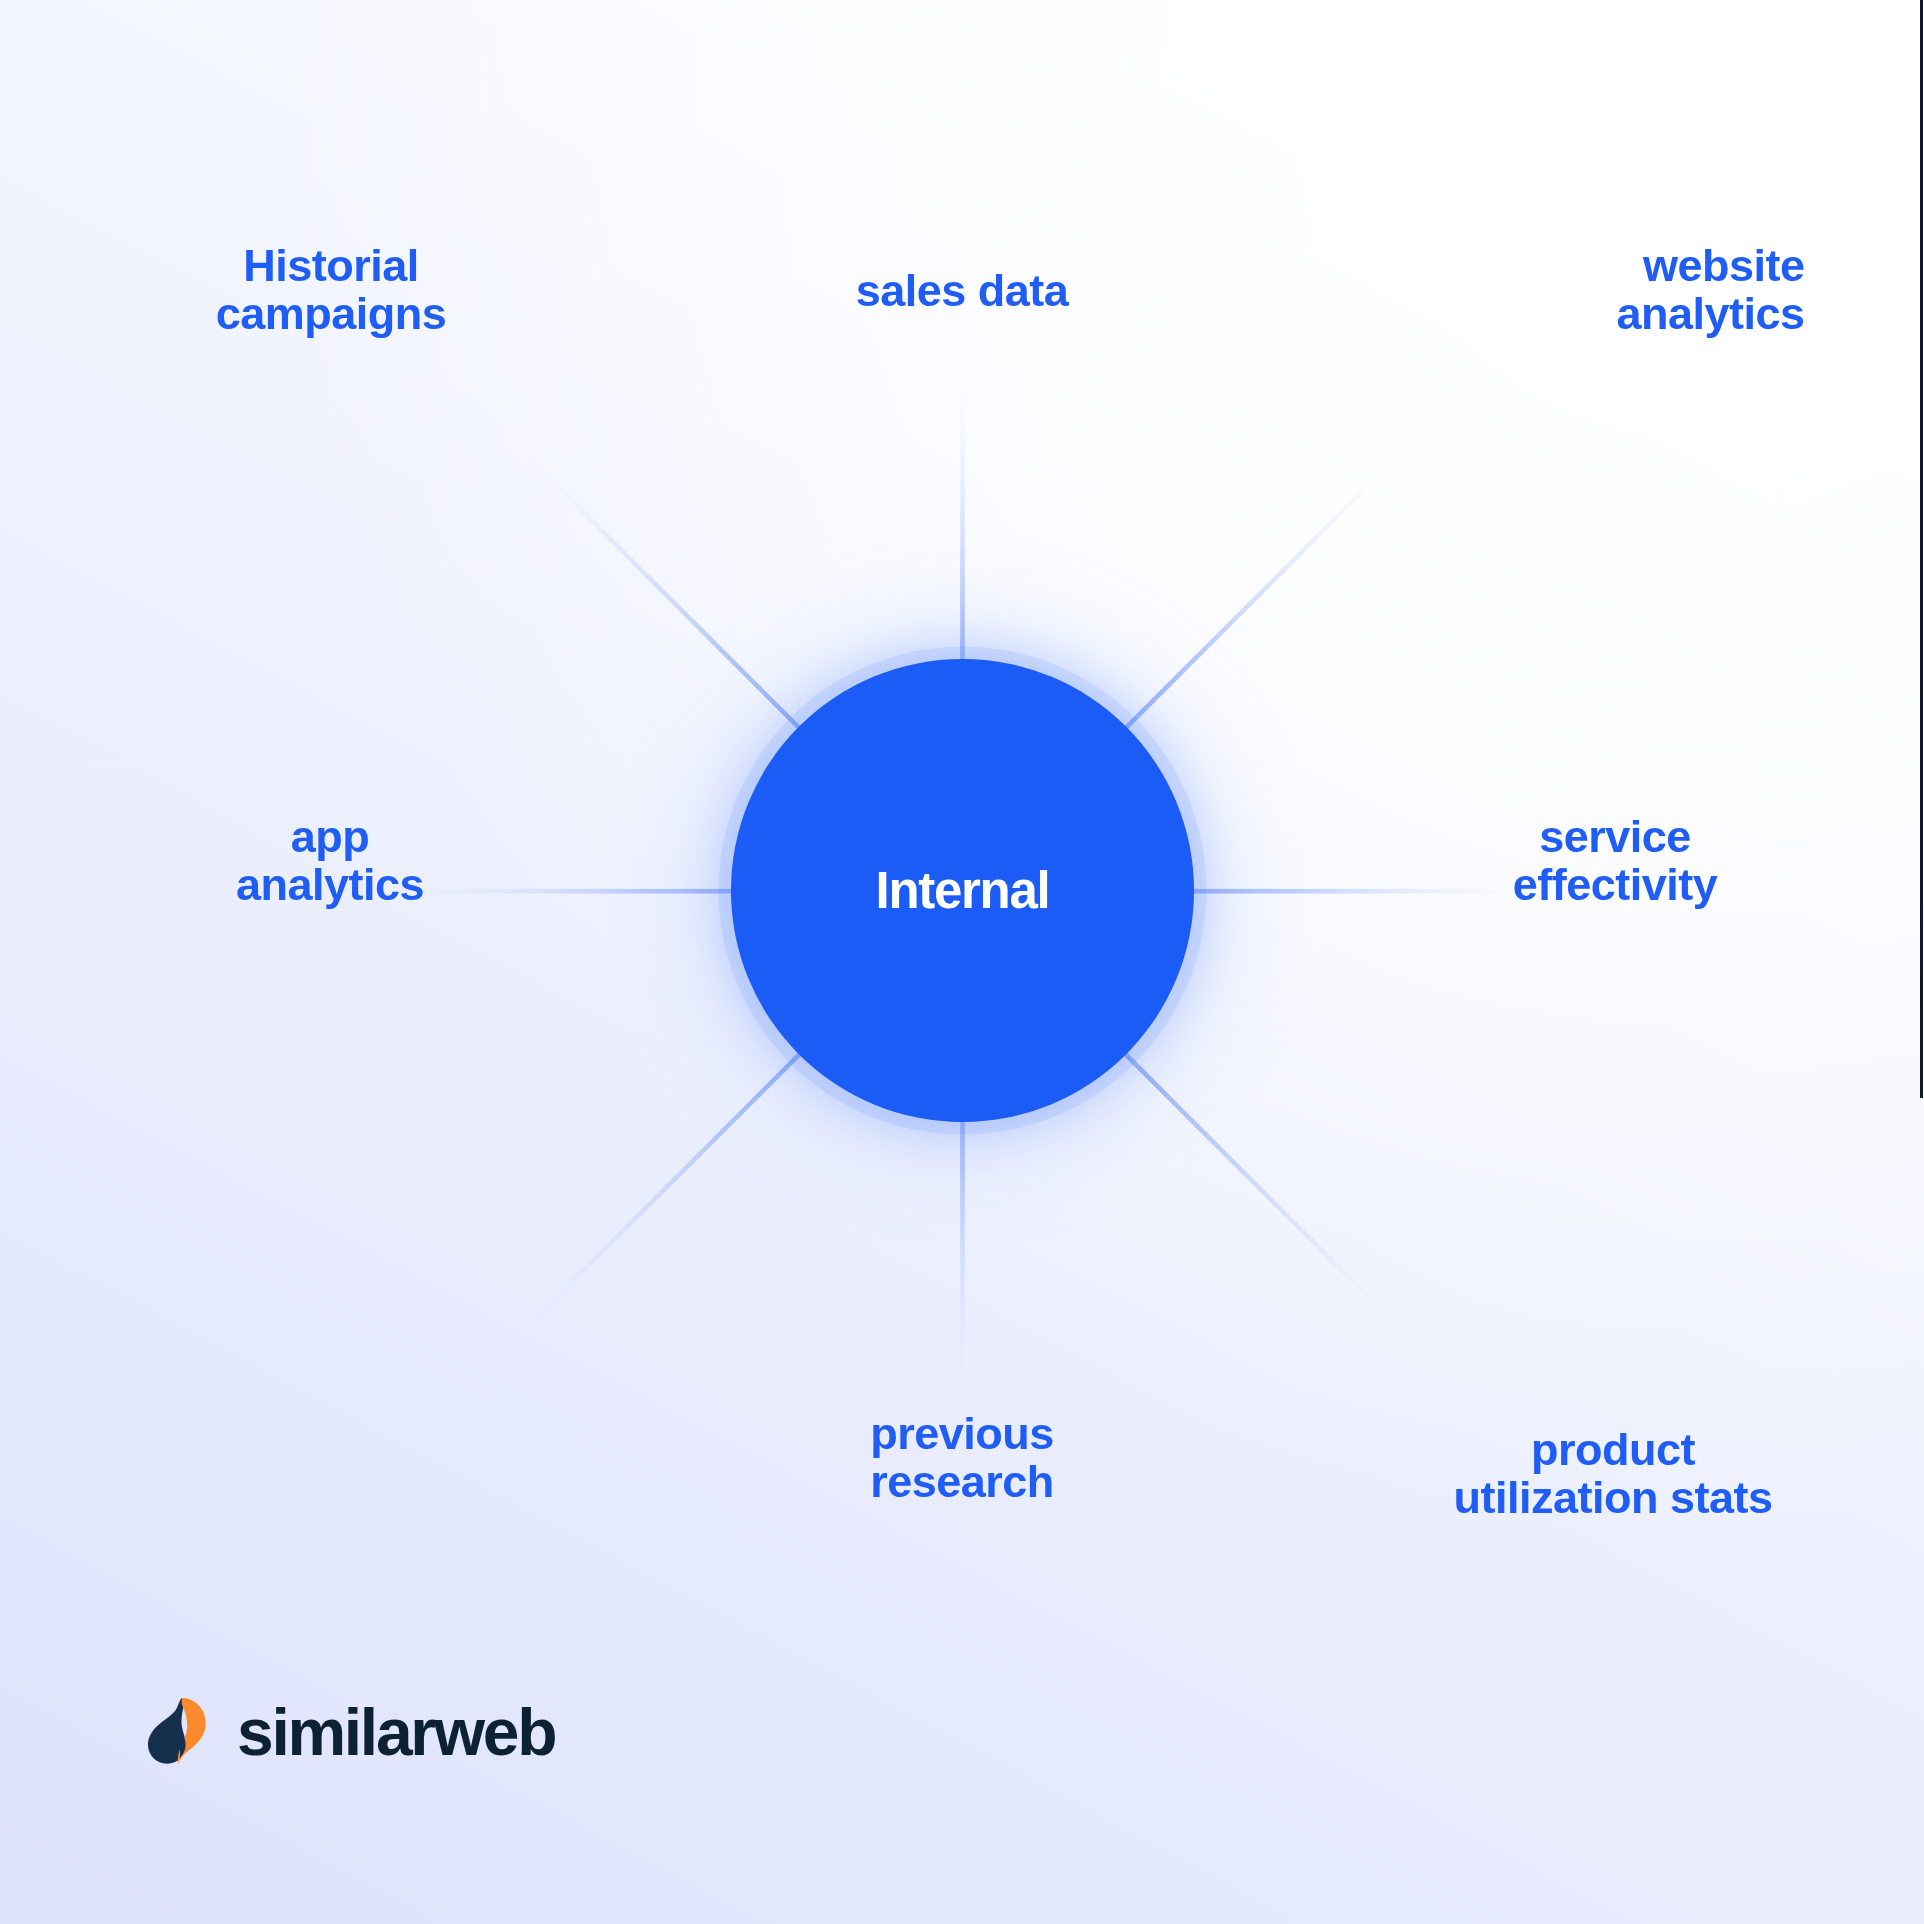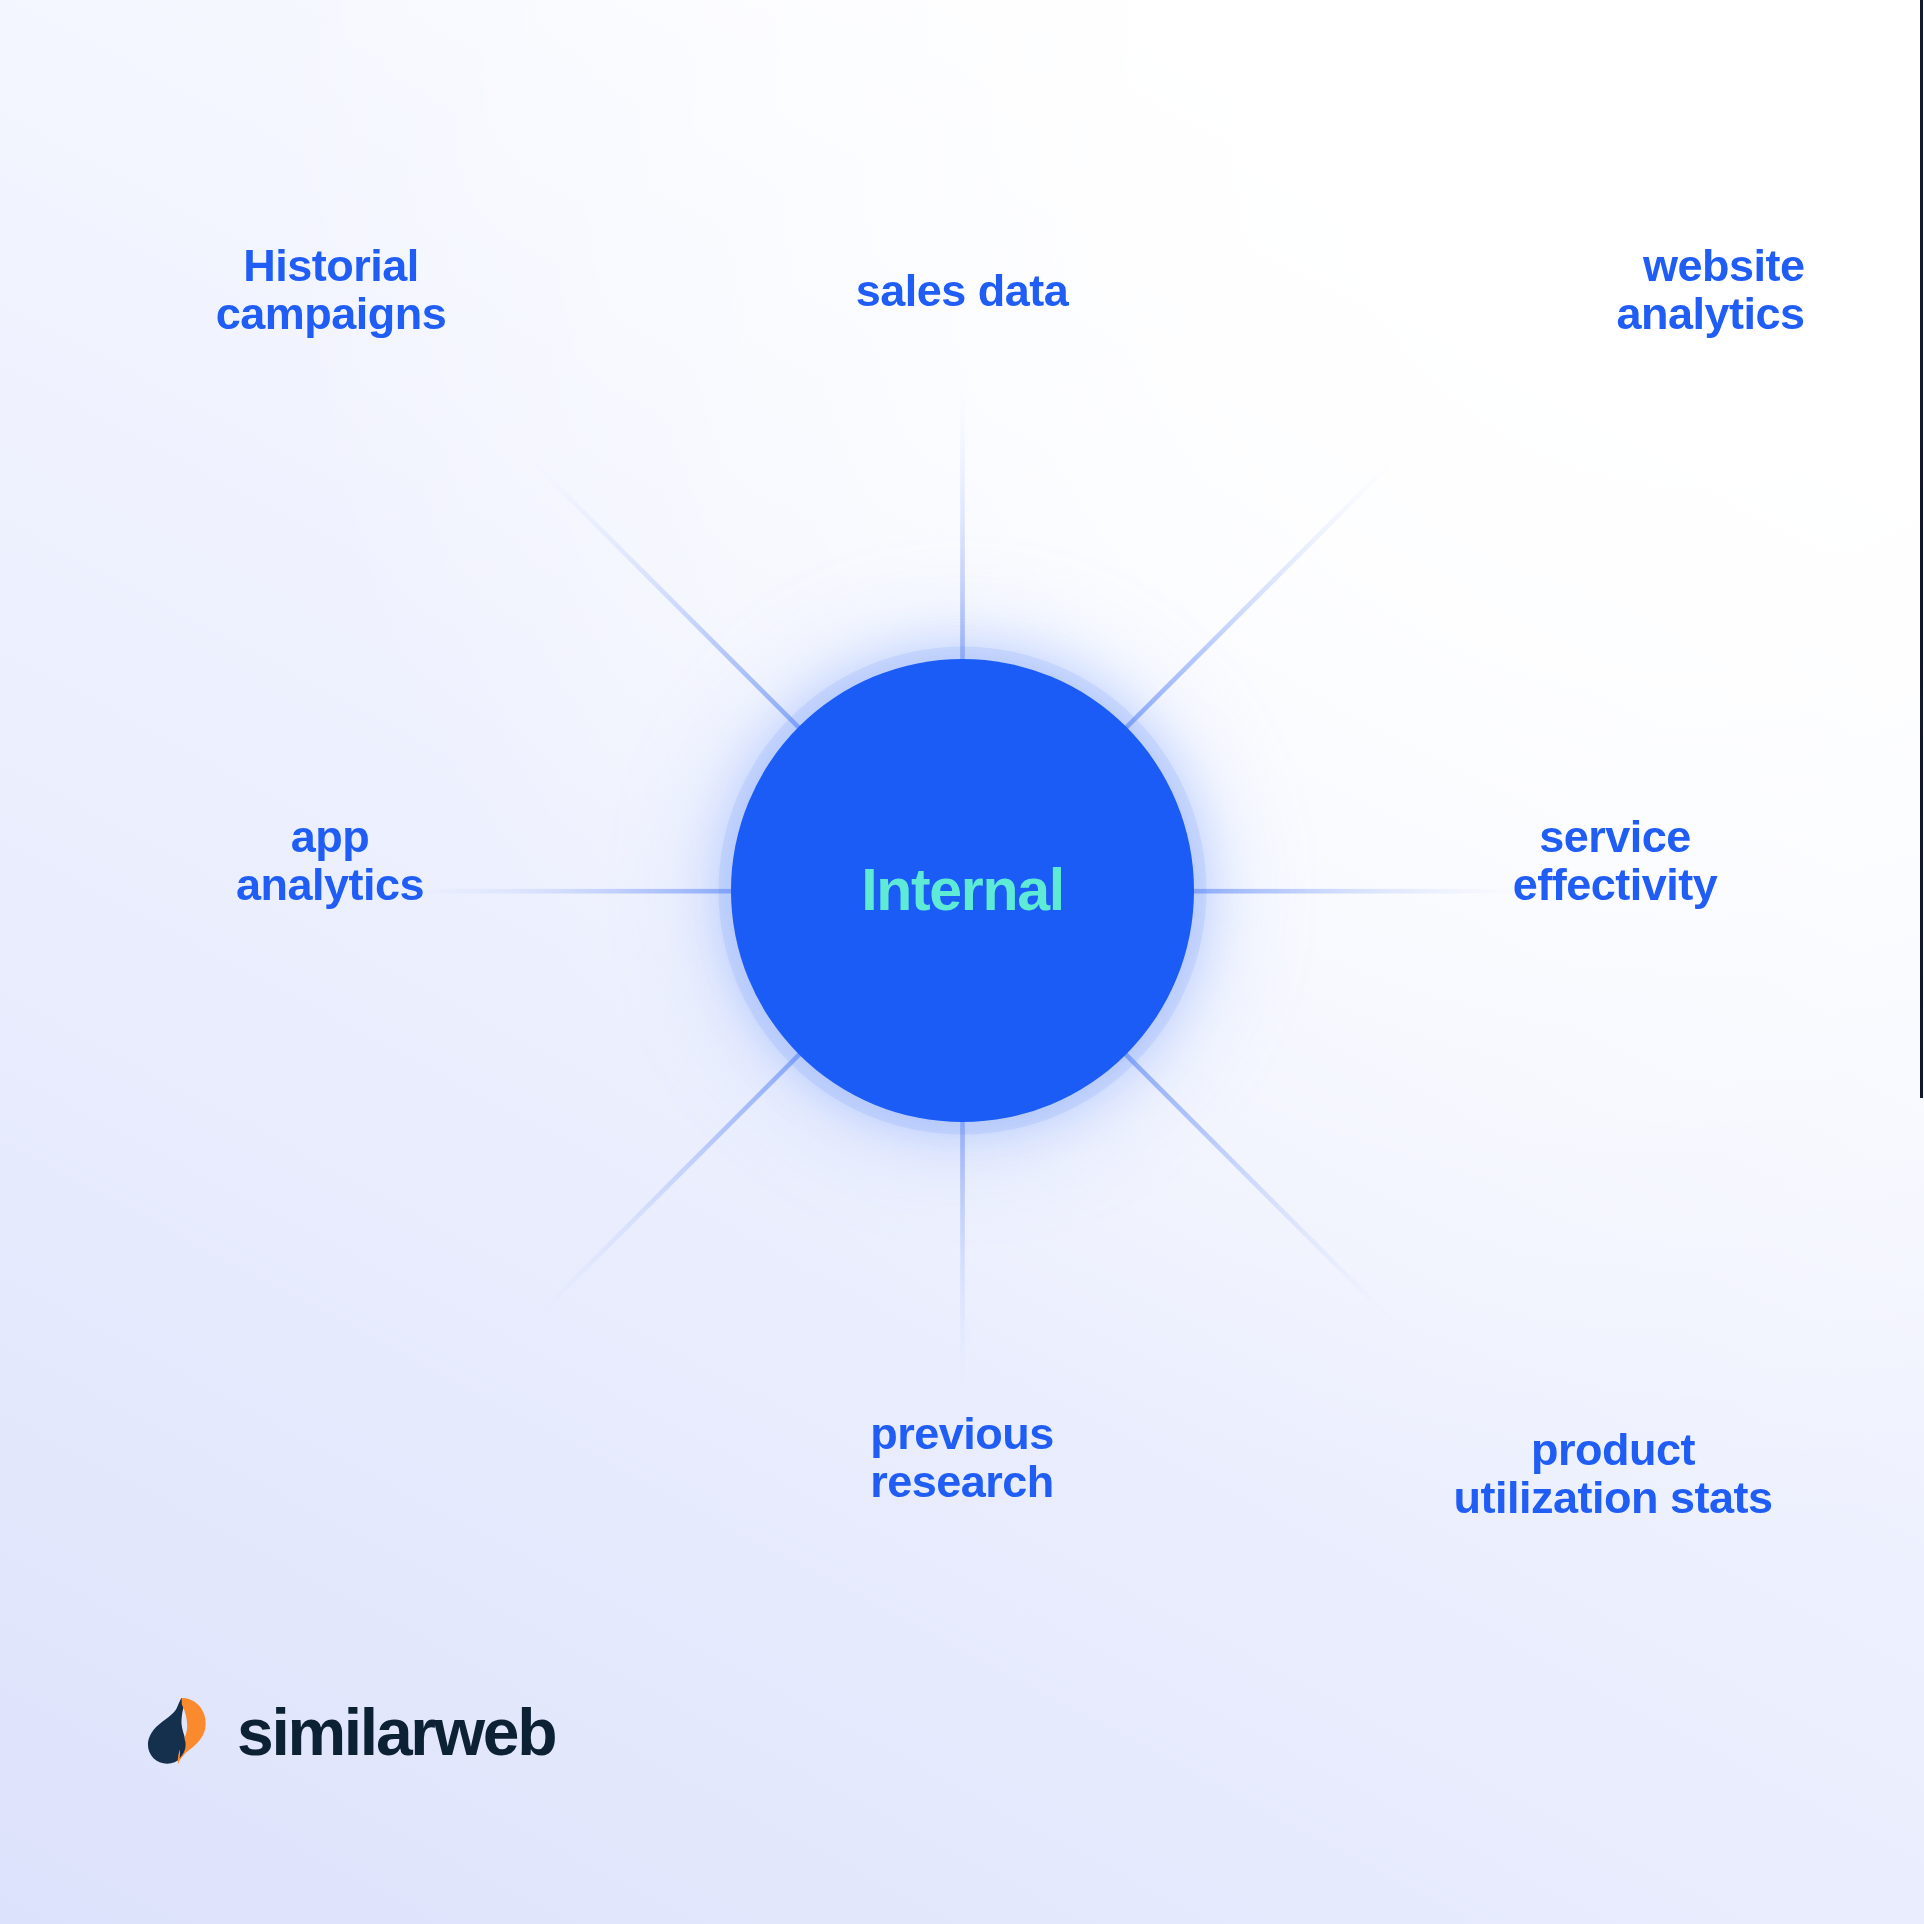--- a/index.html
+++ b/index.html
@@ -55,22 +55,22 @@
     box-shadow:
       0 0 0 12.5px rgba(86,134,250,0.13),
       0 0 41px 16px rgba(86,134,250,0.24),
       0 0 98px 36px rgba(120,160,255,0.16);
     display: flex;
     align-items: center;
     justify-content: center;
     z-index: 5;
   }
   #center-label {
-    color: #5eead4;
-    font-size: 59px;
+    color: #ffffff;
+    font-size: 51px;
     font-weight: 700;
     letter-spacing: -1.3px;
     line-height: 1;
     white-space: nowrap;
   }
 
   
   .node-label {
     position: absolute;
     color: #1f5df5;

